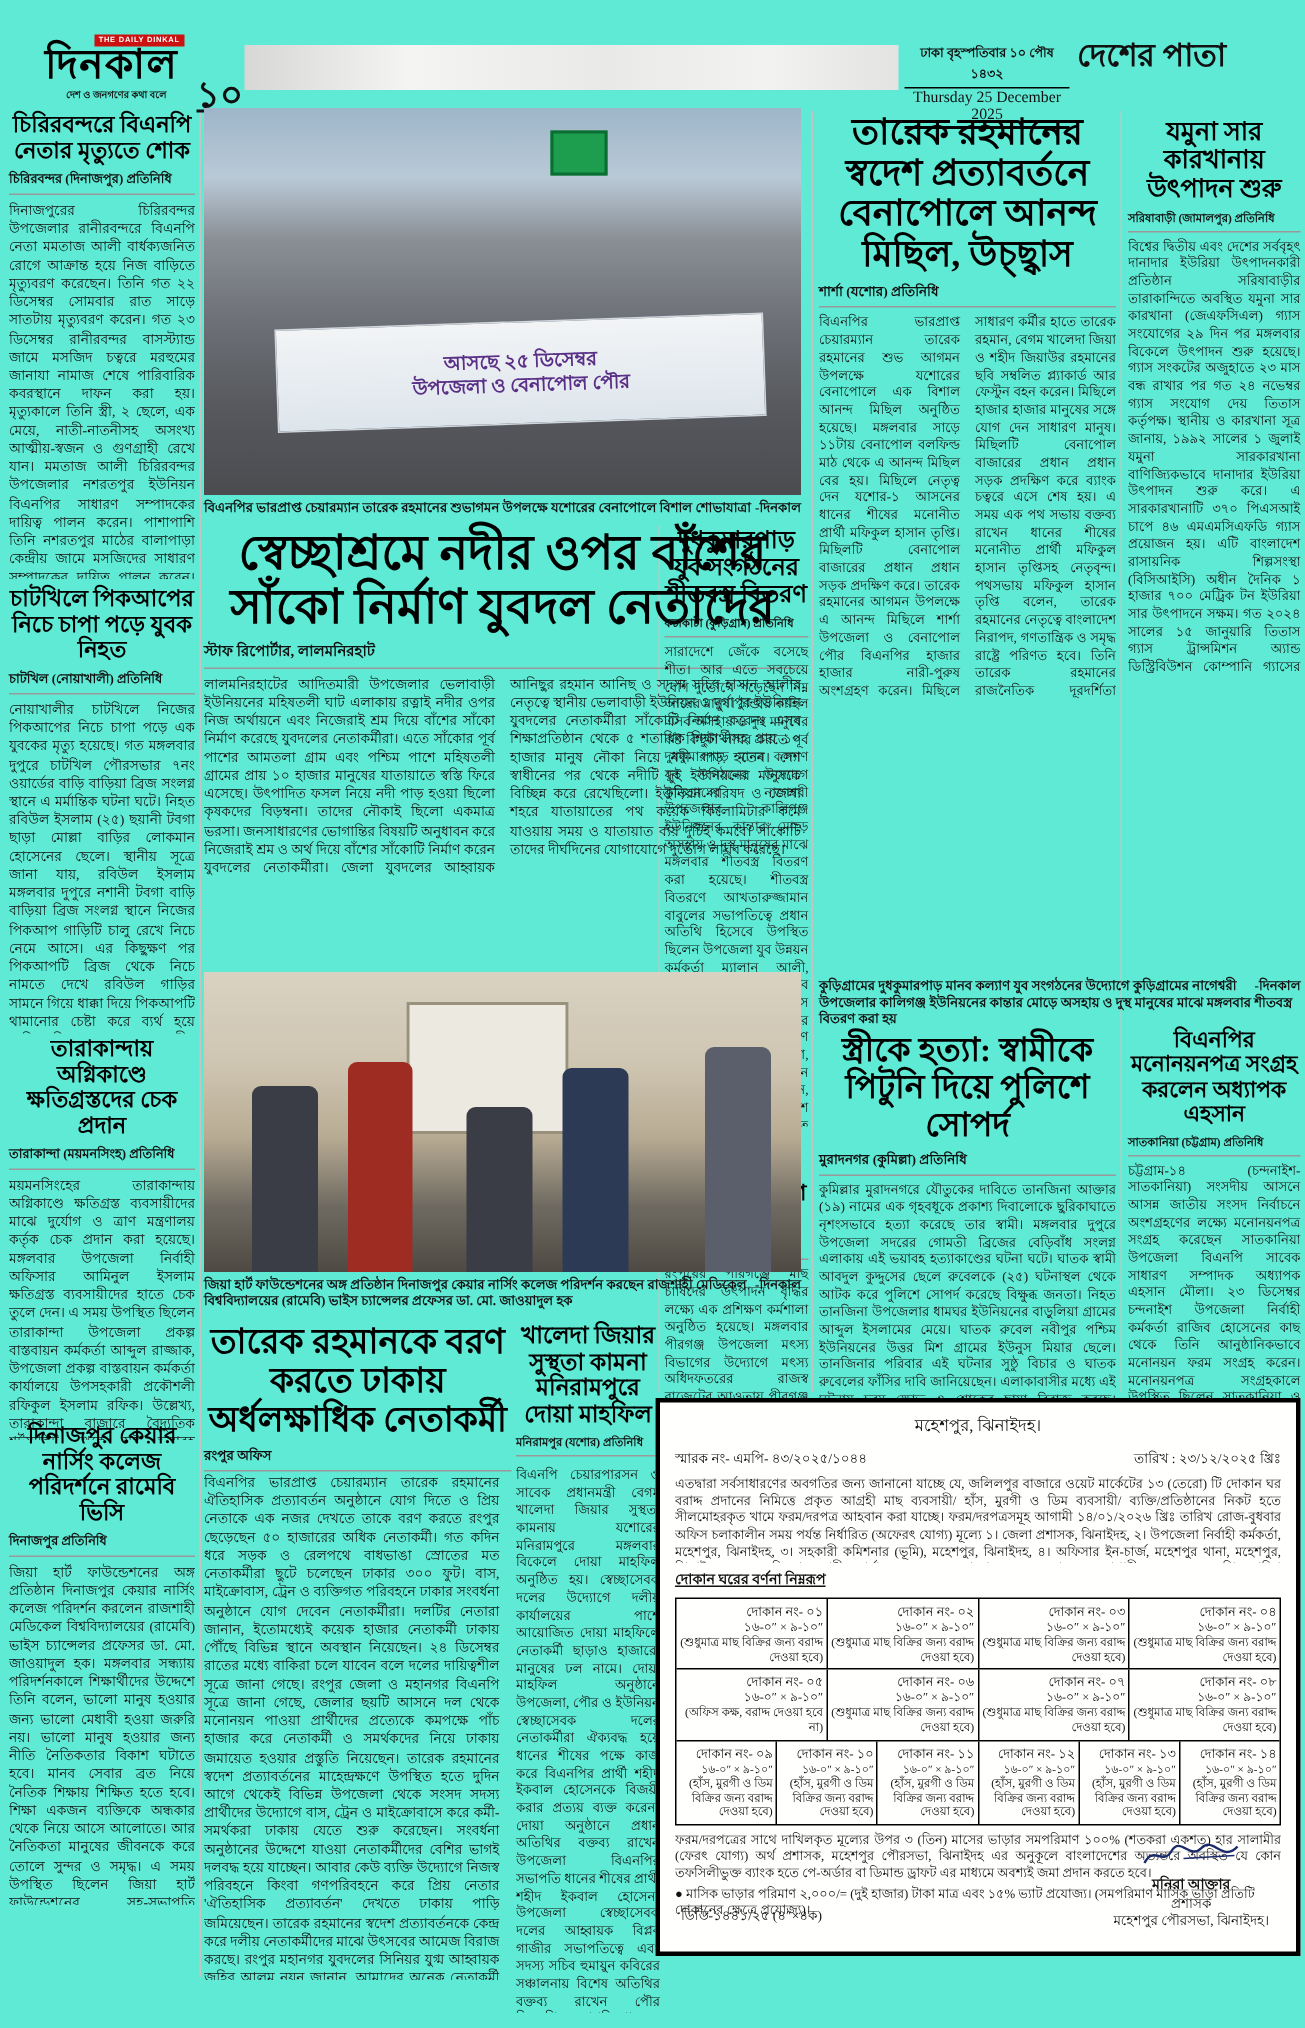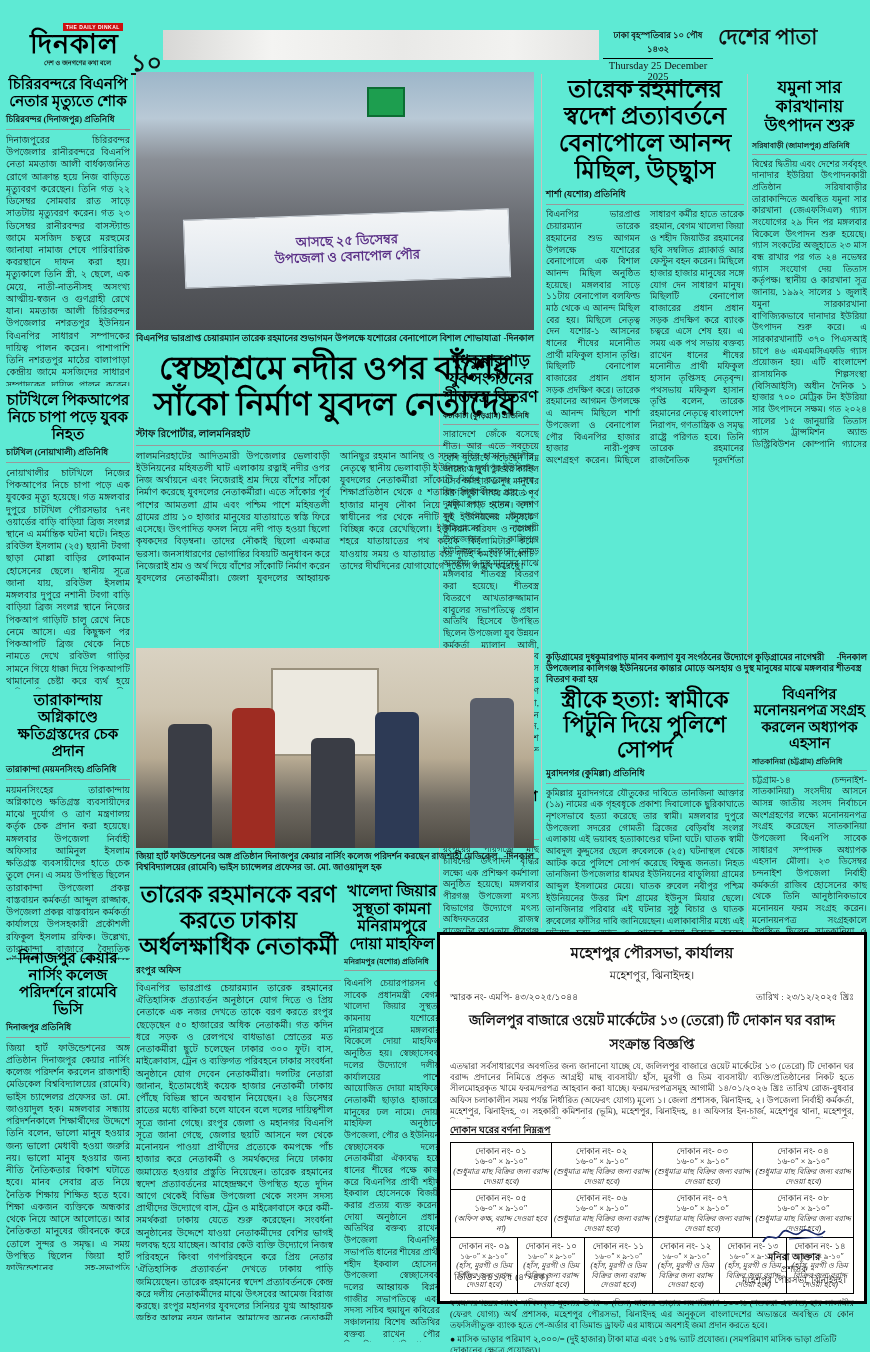--- a/index.html
+++ b/index.html
@@ -44,24 +44,24 @@
   #adbox{border:3px solid #000;background:#fffffd;z-index:2;padding:6px 10px;box-sizing:border-box;}
   .ad-title{font-size:15px;font-weight:bold;text-align:center;}
   .ad-sub{font-size:11px;text-align:center;margin-top:1px;}
   .ad-memo-row{display:flex;justify-content:space-between;font-size:9px;margin-top:4px;}
   .ad-head{font-size:14px;font-weight:bold;text-align:center;margin-top:4px;}
   .ad-para{font-size:8.6px;text-align:justify;line-height:1.3;margin-top:4px;}
   .ad-label{font-size:9.5px;font-weight:bold;text-decoration:underline;margin-top:4px;}
   .shop-table{margin-top:4px;border:1px solid #000;}
   .shop-row{display:flex;border-bottom:1px solid #000;}
   .shop-row:last-child{border-bottom:none;}
-  .shop-cell{flex:1;border-right:1px solid #000;text-align:center;padding:3px 2px;font-size:8.2px;line-height:1.25;}
+  .shop-cell{flex:1;border-right:1px solid #000;text-align:right;padding:3px 2px;font-size:8.2px;line-height:1.25;}
   .shop-cell:last-child{border-right:none;}
   .shop-cell .cno{font-size:8.6px;}
-  .shop-cell .cnote{font-size:7.8px;font-style:italic;}
+  .shop-cell .cnote{font-size:7.8px;}
   .ad-bullet{font-size:8.6px;line-height:1.35;margin-top:2px;}
   .sig-block{position:absolute;right:18px;bottom:14px;text-align:center;font-size:9px;line-height:1.3;}
   .sig-name{font-weight:bold;font-size:9.5px;}
   .ad-ref{position:absolute;left:14px;bottom:16px;font-size:9px;}
 </style>
 </head>
 <body>
 
 <div id="page">
 
@@ -186,27 +186,25 @@
     <div class="body-txt" style="height:152px;font-size:8.8px;">কুমিল্লার মুরাদনগরে যৌতুকের দাবিতে তানজিনা আক্তার (১৯) নামের এক গৃহবধূকে প্রকাশ্য দিবালোকে ছুরিকাঘাতে নৃশংসভাবে হত্যা করেছে তার স্বামী। মঙ্গলবার দুপুরে উপজেলা সদরের গোমতী ব্রিজের বেড়িবাঁধ সংলগ্ন এলাকায় এই ভয়াবহ হত্যাকাণ্ডের ঘটনা ঘটে। ঘাতক স্বামী আবদুল কুদ্দুসের ছেলে রুবেলকে (২৫) ঘটনাস্থল থেকে আটক করে পুলিশে সোপর্দ করেছে বিক্ষুব্ধ জনতা। নিহত তানজিনা উপজেলার ধামঘর ইউনিয়নের বাড়ুলিয়া গ্রামের আব্দুল ইসলামের মেয়ে। ঘাতক রুবেল নবীপুর পশ্চিম ইউনিয়নের উত্তর মিশ গ্রামের ইউনুস মিয়ার ছেলে। তানজিনার পরিবার এই ঘটনার সুষ্ঠু বিচার ও ঘাতক রুবেলের ফাঁসির দাবি জানিয়েছেন। এলাকাবাসীর মধ্যে এই ঘটনায় চরম ক্ষোভ ও শোকের ছায়া বিরাজ করছে। পারিবারিক ও পুলিশ সূত্রে জানা যায়, প্রায় এক বছর আগে পারিবারিকভাবে রুবেলের সঙ্গে তানজিনার বিয়ে হয়। বিয়ের পর থেকেই রুবেল ও তার পরিবার তানজিনাকে যৌতুকের জন্য চাপ দিতে থাকে। তানজিনার দরিদ্র বাবা সাধ্যমতো চেষ্টা করলেও রুবেলের লোভের অবসান হয়নি। যৌতুকের টাকা না পেয়ে প্রায়ই তানজিনাকে শারীরিক ও মানসিকভাবে নির্যাতন করত রুবেল। নির্যাতনের মাত্রা সইতে না পেরে গত রবিবার তানজিনা নিজেই বাদী হয়ে মুরাদনগর থানায় লিখিত অভিযোগ করেন। থানায় অভিযোগ দেওয়ায় রুবেল আরও ক্ষিপ্ত হয়ে ওঠে। মঙ্গলবার দুপুরে কৌশলে গোমতী ব্রিজের বেড়িবাঁধ এলাকায় তানজিনাকে ডেকে আনে। সেখানে কথা কাটাকাটির এক পর্যায়ে রুবেল তার সঙ্গে থাকা ধারালো ছুরি নিয়ে জনসম্মুখে তানজিনাকে এলোপাতাড়ি কোপাতে শুরু করে।</div>
   </div>
 
   <div class="abs" style="left:752px;top:686px;width:115px;">
     <div class="hl" style="font-size:14.5px;">বিএনপির মনোনয়নপত্র সংগ্রহ করলেন অধ্যাপক এহসান</div>
     <div class="byline" style="font-size:7.6px;">সাতকানিয়া (চট্টগ্রাম) প্রতিনিধি</div>
     <div class="body-txt" style="height:166px;font-size:8.8px;">চট্টগ্রাম-১৪ (চন্দনাইশ-সাতকানিয়া) সংসদীয় আসনে আসন্ন জাতীয় সংসদ নির্বাচনে অংশগ্রহণের লক্ষ্যে মনোনয়নপত্র সংগ্রহ করেছেন সাতকানিয়া উপজেলা বিএনপি সাবেক সাধারণ সম্পাদক অধ্যাপক এহসান মৌলা। ২৩ ডিসেম্বর চন্দনাইশ উপজেলা নির্বাহী কর্মকর্তা রাজিব হোসেনের কাছ থেকে তিনি আনুষ্ঠানিকভাবে মনোনয়ন ফরম সংগ্রহ করেন। মনোনয়নপত্র সংগ্রহকালে উপস্থিত ছিলেন সাতকানিয়া ও চন্দনাইশ উপজেলা বিএনপি, যুবদল, স্বেচ্ছাসেবক দলসহ বিএনপি ও এর অঙ্গ ও সহযোগী সংগঠনের বিভিন্নস্তরের নেতৃবৃন্দ। তিনি বলেন, দেশের গণতন্ত্র পুনরুদ্ধার এবং জনগণের ভোটাধিকার প্রতিষ্ঠার লক্ষ্যে আমি নির্বাচনে অংশগ্রহণের সিদ্ধান্ত নিয়েছি। চট্টগ্রাম-১৪ আসনের সর্বস্তরের মানুষের ভালোবাসা ও সমর্থন নিয়ে জনগণের প্রতিনিধি হিসেবে কাজ করতে চাই।</div>
   </div>
 
   <div id="adbox" class="abs" style="left:437px;top:932px;width:430px;height:372px;">
-    <div class="ad-title">মহেশপুর পৌরসভা, কার্যালয়</div>
     <div class="ad-sub">মহেশপুর, ঝিনাইদহ।</div>
     <div class="ad-memo-row">
       <span>স্মারক নং- এমপি- ৪৩/২০২৫/১০৪৪</span>
       <span>তারিখ : ২৩/১২/২০২৫ খ্রিঃ</span>
     </div>
-    <div class="ad-head">জলিলপুর বাজারে ওয়েট মার্কেটের ১৩ (তেরো) টি দোকান ঘর বরাদ্দ সংক্রান্ত বিজ্ঞপ্তি</div>
     <div class="ad-para" style="max-height:58px;overflow:hidden;">এতদ্বারা সর্বসাধারণের অবগতির জন্য জানানো যাচ্ছে যে, জলিলপুর বাজারে ওয়েট মার্কেটের ১৩ (তেরো) টি দোকান ঘর বরাদ্দ প্রদানের নিমিত্তে প্রকৃত আগ্রহী মাছ ব্যবসায়ী/ হাঁস, মুরগী ও ডিম ব্যবসায়ী/ ব্যক্তি/প্রতিষ্ঠানের নিকট হতে সীলমোহরকৃত খামে ফরম/দরপত্র আহবান করা যাচ্ছে। ফরম/দরপত্রসমূহ আগামী ১৪/০১/২০২৬ খ্রিঃ তারিখ রোজ-বুধবার অফিস চলাকালীন সময় পর্যন্ত নির্ধারিত (অফেরৎ যোগ্য) মূল্যে ১। জেলা প্রশাসক, ঝিনাইদহ, ২। উপজেলা নির্বাহী কর্মকর্তা, মহেশপুর, ঝিনাইদহ, ৩। সহকারী কমিশনার (ভূমি), মহেশপুর, ঝিনাইদহ, ৪। অফিসার ইন-চার্জ, মহেশপুর থানা, মহেশপুর, ঝিনাইদহ এবং ৫। নিম্নস্বাক্ষরকারীর কার্যালয় হতে ক্রয় করা যাবে। ফরম/দরপত্রসমূহ আগামী ১৫/০১/২০২৬ খ্রিঃ তারিখ রোজ-বৃহস্পতিবার বেলা ১-০০ ঘটিকা পর্যন্ত পৌরসভার রক্ষিত টেন্ডার বাক্সে দাখিল করা যাবে এবং ঐ দিনই বেলা ৩-০০ ঘটিকার সময় উপস্থিত দরপত্রদাতাগণের সম্মুখে (যদি কোন দরপত্রদাতা উপস্থিত থাকেন) ফরম/দরপত্র খোলা হবে।</div>
     <div class="ad-label">দোকান ঘরের বর্ণনা নিম্নরূপ</div>
     <div class="shop-table">
       <div class="shop-row">
         <div class="shop-cell">
             <div class="cno">দোকান নং- ০১</div>
             <div class="csize">১৬-০″ × ৯-১০″</div>
             <div class="cnote">(শুধুমাত্র মাছ বিক্রির জন্য বরাদ্দ দেওয়া হবে)</div>
           </div>
         <div class="shop-cell">

